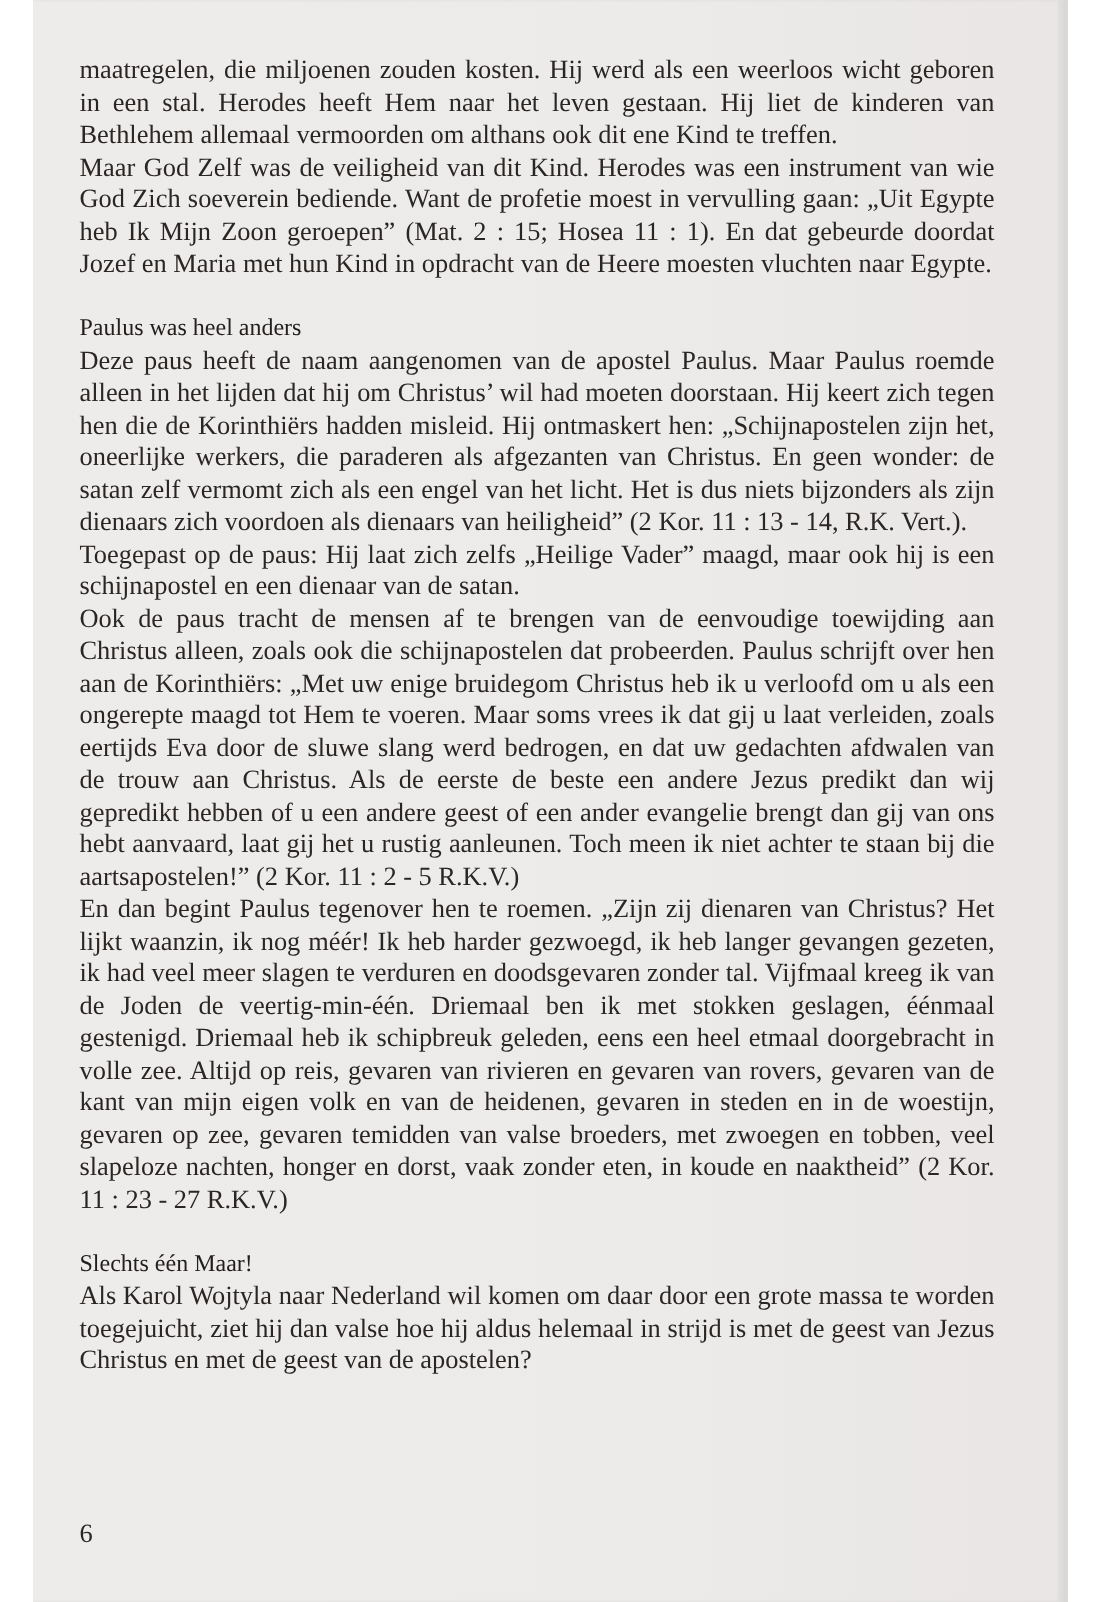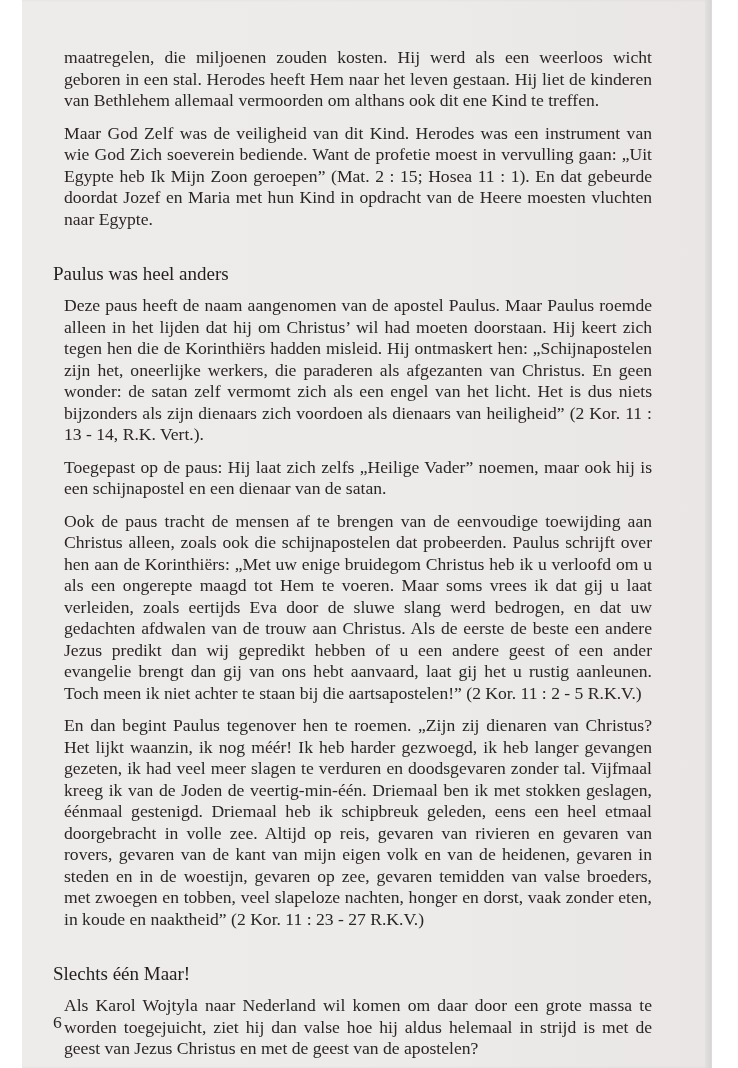--- a/index.html
+++ b/index.html
@@ -17,23 +17,23 @@
       position: absolute; left: 705px; top: 0; width: 6px; height: 1068px;
       background: linear-gradient(90deg, #e3e1df, #d8d6d4);
     }
     .text {
       position: absolute; left: 53px; top: 36px; width: 610px;
       font-family: "Liberation Serif", "DejaVu Serif", serif;
       font-size: 17.6px; line-height: 21.5px;
       color: #2a2624;
       text-align: justify;
     }
-    .text p { margin: 11px; }
+    .text p { margin: 0; }
     .text h2 {
-      font-size: 19px; font-weight: normal; margin: 0;
+      font-size: 16px; font-weight: normal; margin: 0;
       color: #221e1c;
     }
     .gap { height: 21.5px; }
     .page-number {
       position: absolute; left: 53px; top: 1012px;
       font-family: "Liberation Serif", "DejaVu Serif", serif;
       font-size: 17.6px; color: #2a2624;
     }
   </style>
 </head>
@@ -41,21 +41,21 @@
 
 <div class="page"></div>
 <div class="page-edge"></div>
 
 <div class="text">
   <p>maatregelen, die miljoenen zouden kosten. Hij werd als een weerloos wicht geboren in een stal. Herodes heeft Hem naar het leven gestaan. Hij liet de kinderen van Bethlehem allemaal vermoorden om althans ook dit ene Kind te treffen.</p>
   <p>Maar God Zelf was de veiligheid van dit Kind. Herodes was een instrument van wie God Zich soeverein bediende. Want de profetie moest in vervulling gaan: „Uit Egypte heb Ik Mijn Zoon geroepen” (Mat. 2 : 15; Hosea 11 : 1). En dat gebeurde doordat Jozef en Maria met hun Kind in opdracht van de Heere moesten vluchten naar Egypte.</p>
   <div class="gap"></div>
   <h2>Paulus was heel anders</h2>
   <p>Deze paus heeft de naam aangenomen van de apostel Paulus. Maar Paulus roemde alleen in het lijden dat hij om Christus’ wil had moeten doorstaan. Hij keert zich tegen hen die de Korinthiërs hadden misleid. Hij ontmaskert hen: „Schijnapostelen zijn het, oneerlijke werkers, die paraderen als afgezanten van Christus. En geen wonder: de satan zelf vermomt zich als een engel van het licht. Het is dus niets bijzonders als zijn dienaars zich voordoen als dienaars van heiligheid” (2 Kor. 11 : 13 - 14, R.K. Vert.).</p>
-  <p>Toegepast op de paus: Hij laat zich zelfs „Heilige Vader” noemen, maar ook hij is een schijnapostel en een dienaar van de satan.</p>
+  <p>Toegepast op de paus: Hij laat zich zelfs „Heilige Vader” maagd, maar ook hij is een schijnapostel en een dienaar van de satan.</p>
   <p>Ook de paus tracht de mensen af te brengen van de eenvoudige toewijding aan Christus alleen, zoals ook die schijnapostelen dat probeerden. Paulus schrijft over hen aan de Korinthiërs: „Met uw enige bruidegom Christus heb ik u verloofd om u als een ongerepte maagd tot Hem te voeren. Maar soms vrees ik dat gij u laat verleiden, zoals eertijds Eva door de sluwe slang werd bedrogen, en dat uw gedachten afdwalen van de trouw aan Christus. Als de eerste de beste een andere Jezus predikt dan wij gepredikt hebben of u een andere geest of een ander evangelie brengt dan gij van ons hebt aanvaard, laat gij het u rustig aanleunen. Toch meen ik niet achter te staan bij die aartsapostelen!” (2 Kor. 11 : 2 - 5 R.K.V.)</p>
   <p>En dan begint Paulus tegenover hen te roemen. „Zijn zij dienaren van Christus? Het lijkt waanzin, ik nog méér! Ik heb harder gezwoegd, ik heb langer gevangen gezeten, ik had veel meer slagen te verduren en doodsgevaren zonder tal. Vijfmaal kreeg ik van de Joden de veertig-min-één. Driemaal ben ik met stokken geslagen, éénmaal gestenigd. Driemaal heb ik schipbreuk geleden, eens een heel etmaal doorgebracht in volle zee. Altijd op reis, gevaren van rivieren en gevaren van rovers, gevaren van de kant van mijn eigen volk en van de heidenen, gevaren in steden en in de woestijn, gevaren op zee, gevaren temidden van valse broeders, met zwoegen en tobben, veel slapeloze nachten, honger en dorst, vaak zonder eten, in koude en naaktheid” (2 Kor. 11 : 23 - 27 R.K.V.)</p>
   <div class="gap"></div>
   <h2>Slechts één Maar!</h2>
   <p>Als Karol Wojtyla naar Nederland wil komen om daar door een grote massa te worden toegejuicht, ziet hij dan valse hoe hij aldus helemaal in strijd is met de geest van Jezus Christus en met de geest van de apostelen?</p>
 </div>
 
 <div class="page-number">6</div>
 
 </body></html>

